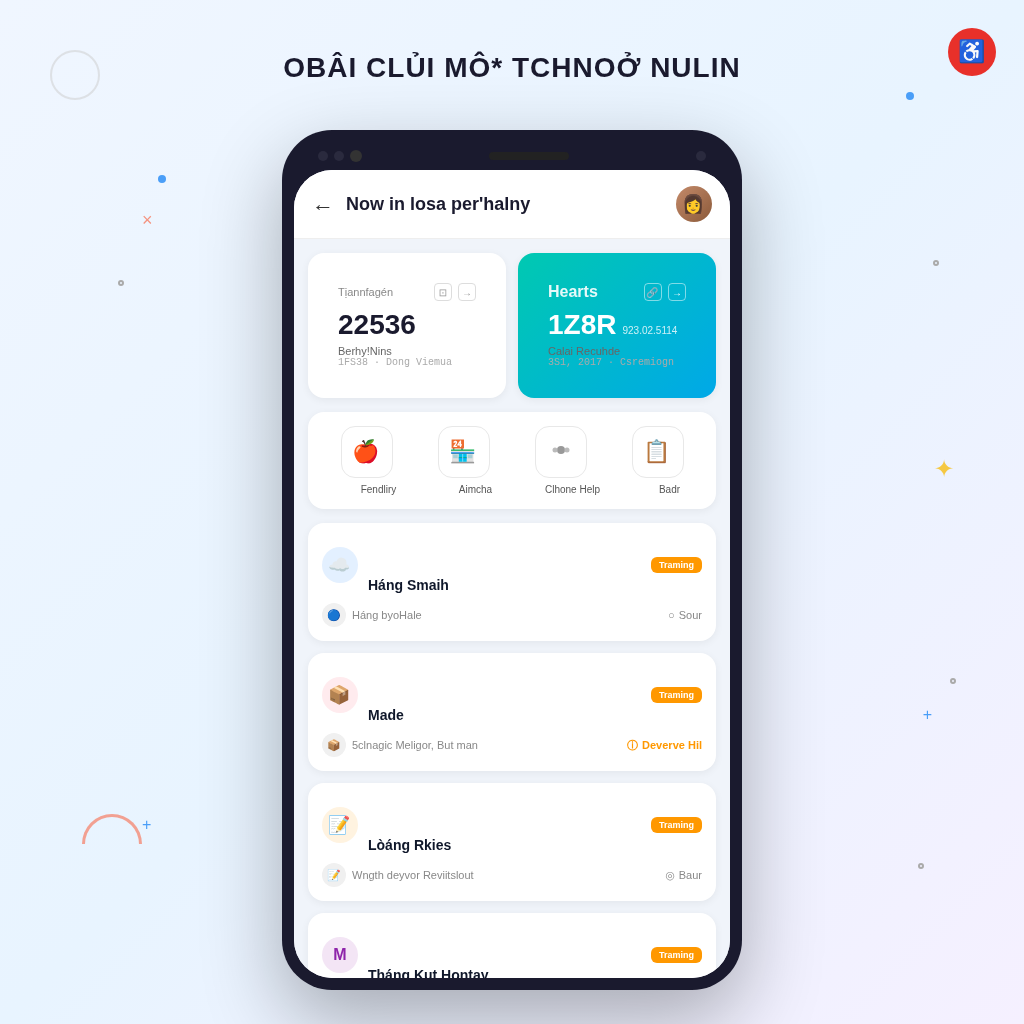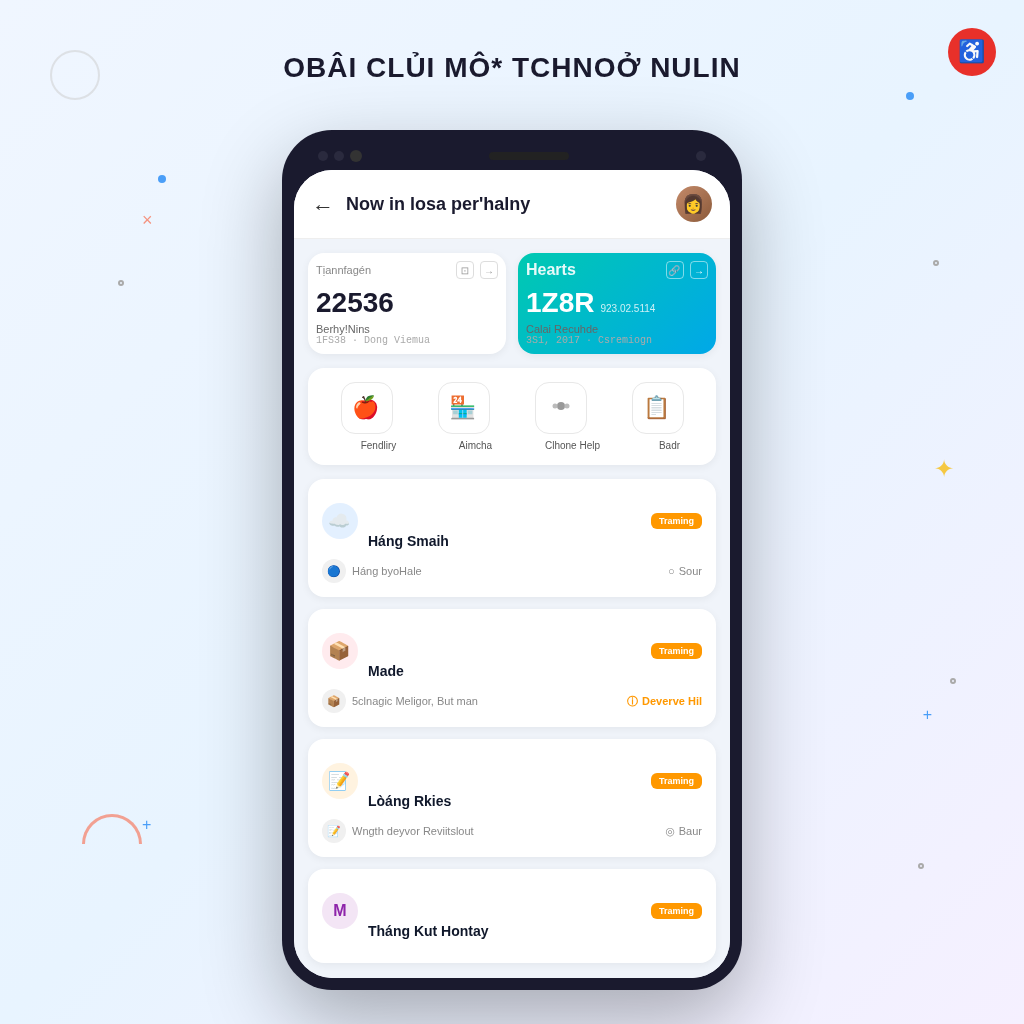--- a/index.html
+++ b/index.html
@@ -200,21 +200,21 @@
     .cards-row {
       display: flex;
       gap: 12px;
       margin-bottom: 14px;
     }
 
     .card {
       flex: 1;
       background: white;
       border-radius: 16px;
-      padding: 8px;
+      padding: 30px;
       box-shadow: 0 2px 8px rgba(0,0,0,0.06);
     }
 
     .card.teal {
       background: linear-gradient(135deg, #00c9b1, #00a8e8);
       color: white;
     }
 
     .card-label-row {
       display: flex;

